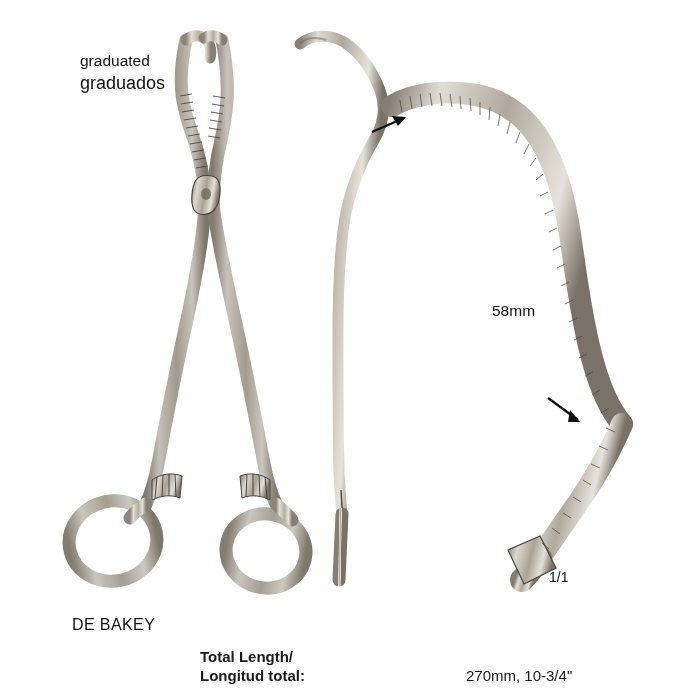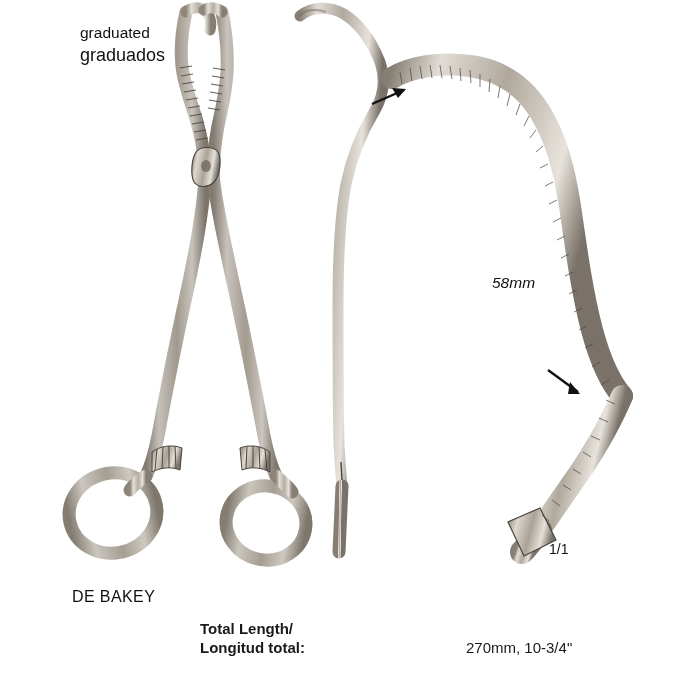--- a/index.html
+++ b/index.html
@@ -11,20 +11,21 @@
     width: 700px;
     height: 700px;
     position: relative;
     overflow: hidden;
     font-family: "Liberation Sans", sans-serif;
     color: #1a1a1a;
   }
   .page {
     position: absolute;
     inset: 0;
+    margin-top: 28px;
   }
   svg.art {
     position: absolute;
     left: 0;
     top: 0;
     width: 700px;
     height: 700px;
   }
   .lbl {
     position: absolute;
@@ -40,21 +41,20 @@
   }
   #label-graduated-es {
     left: 80px;
     top: 45px;
     font-size: 18px;
   }
   #label-58mm {
     left: 492px;
     top: 274px;
     font-size: 15.5px;
-    font-style: italic;
   }
   #label-scale {
     left: 549px;
     top: 541px;
     font-size: 14px;
   }
   #label-name {
     left: 72px;
     top: 588px;
     font-size: 16px;

